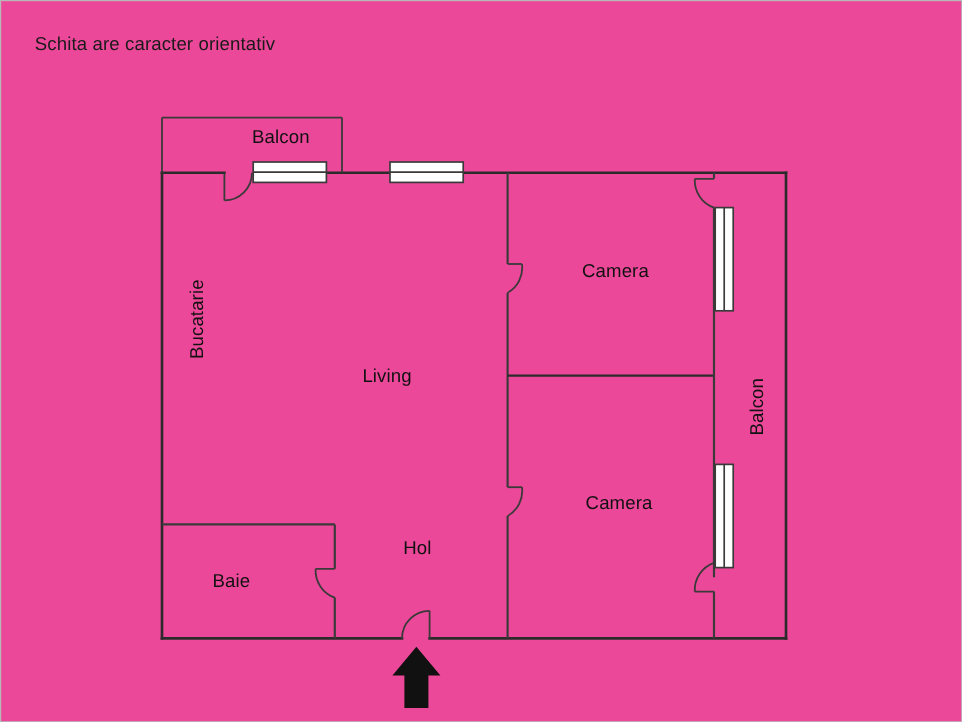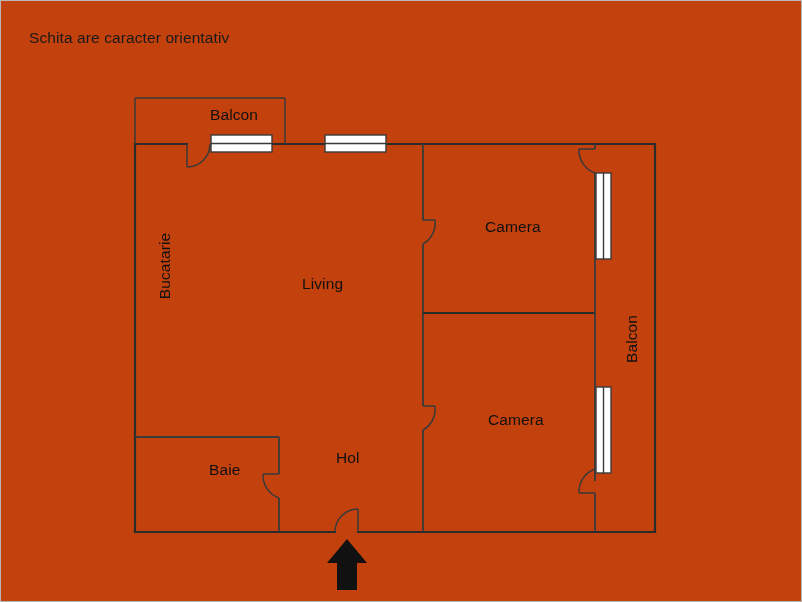--- a/index.html
+++ b/index.html
@@ -12,21 +12,21 @@
     height: 602px;
     font-family: "Liberation Sans", sans-serif;
     overflow: hidden;
   }
   #page {
     position: relative;
     width: 802px;
     height: 602px;
     box-sizing: border-box;
     border: 1px solid #b8b8b8;
-    background: #c2410c;
+    background: #ec4899;
   }
   #title {
     position: absolute;
     left: 28px;
     top: 28px;
     font-size: 15.5px;
     color: #1a1a1a;
     letter-spacing: 0.1px;
     white-space: nowrap;
   }
@@ -157,25 +157,25 @@
       <path d="M 357 508 A 23 23 0 0 0 334 531"></path>
     </g>
 
     <polygon points="346,538 366,562 356,562 356,589 336,589 336,562 326,562" fill="#111111" stroke="none"></polygon>
   </svg>
 
   <div class="room-label" style="left:209px; top:105px;">Balcon</div>
 
   <div class="room-label vert" style="left:164px; top:265px; transform: rotate(-90deg) translate(-50%, -50%);">Bucatarie</div>
 
-  <div class="room-label" style="left:301px; top:274px;">Living</div>
+  <div class="room-label" style="left:301px; top:304px;">Living</div>
 
   <div class="room-label" style="left:484px; top:217px;">Camera</div>
 
   <div class="room-label" style="left:487px; top:410px;">Camera</div>
 
   <div class="room-label vert" style="left:631px; top:338px; transform: rotate(-90deg) translate(-50%, -50%);">Balcon</div>
 
-  <div class="room-label" style="left:176px; top:460px;margin-left:32px;">Baie</div>
+  <div class="room-label" style="left:176px; top:475px;">Baie</div>
 
   <div class="room-label" style="left:335px; top:448px;">Hol</div>
 
 </div>
 
 </body></html>

